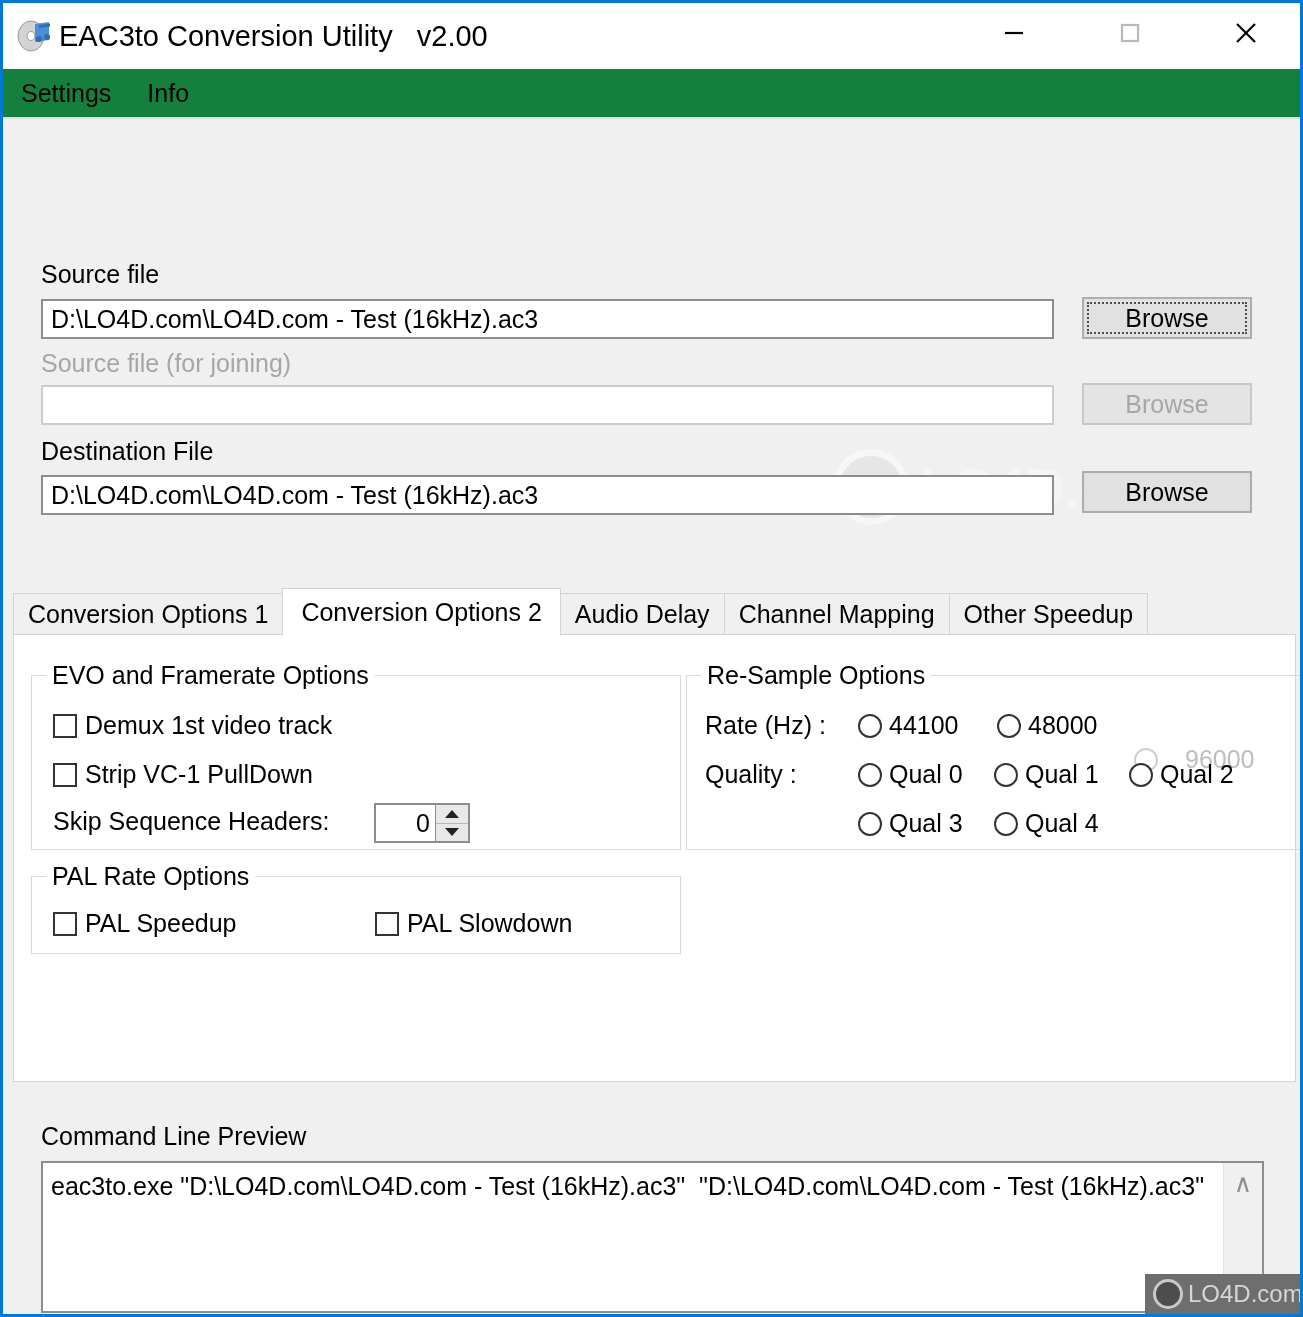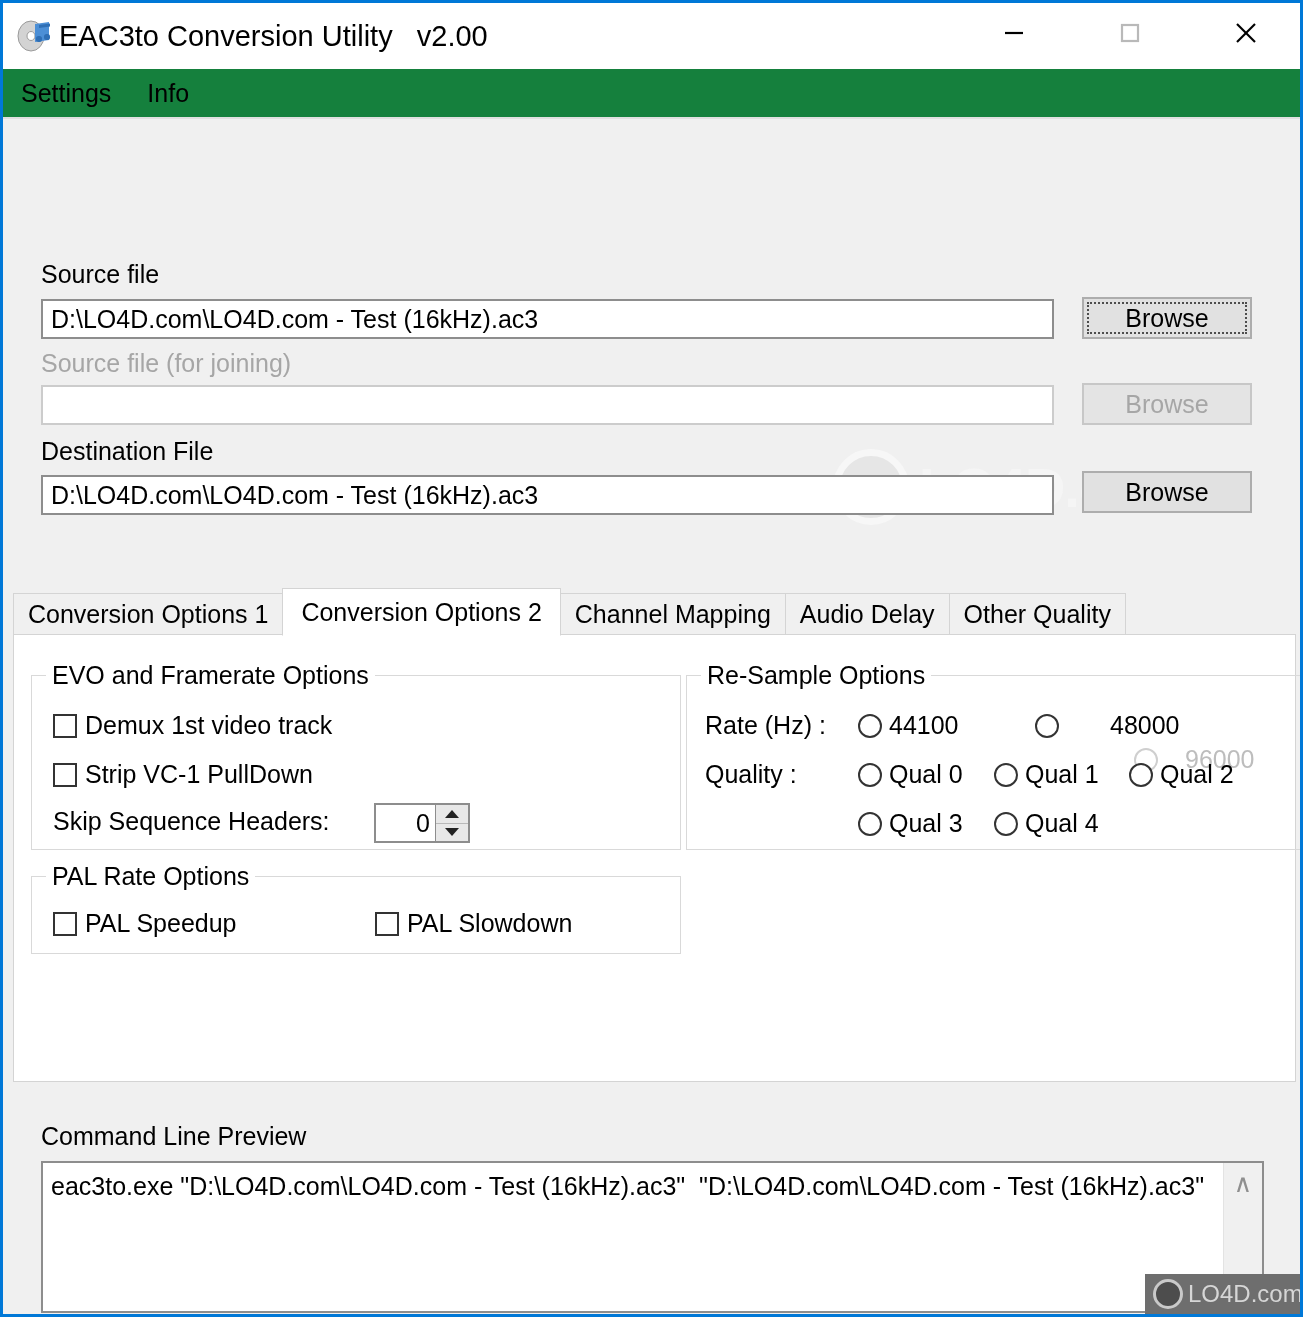--- a/index.html
+++ b/index.html
@@ -442,23 +442,23 @@
     <input class="text-input disabled" type="text" style="left: 38px; top: 266px; width: 1013px; height: 40px;" disabled="" value="">
     <button class="btn disabled" style="left:1079px; top:264px; width:170px; height:42px;" disabled="">Browse</button>
 
     <div class="field-label" style="left:38px; top:318px;">Destination File</div>
     <input class="text-input" type="text" style="left: 38px; top: 356px; width: 1013px; height: 40px;" value="D:\LO4D.com\LO4D.com - Test (16kHz).ac3">
     <button class="btn" style="left:1079px; top:352px; width:170px; height:42px;">Browse</button>
 
     <div id="tab-strip">
       <div class="tab">Conversion Options 1</div>
       <div class="tab active">Conversion Options 2</div>
+      <div class="tab">Audio Delay</div>
       <div class="tab">Channel Mapping</div>
-      <div class="tab">Audio Delay</div>
-      <div class="tab">Other Quality</div>
+      <div class="tab">Other Speedup</div>
     </div>
 
     <div id="tab-panel">
       
     </div>
 
     <div class="groupbox" style="left:28px; top:556px; width:650px; height:175px;">
       <div class="gb-title">EVO and Framerate Options</div>
     </div>
 
@@ -498,21 +498,21 @@
 
     <div class="groupbox" style="left:683px; top:556px; width:712px; height:175px;">
       <div class="gb-title">Re-Sample Options</div>
     </div>
 
     <div class="plain-label" style="left:702px; top:592px;">Rate (Hz) :</div>
     <div class="radio-row" style="left:855px; top:592px;">
       <span class="rd-circle"></span>
       <span class="rd-label">44100</span>
     </div>
-    <div class="radio-row" style="left:1032px; top:592px;gap:44px;">
+    <div class="radio-row" style="left:994px; top:592px;">
       <span class="rd-circle"></span>
       <span class="rd-label">48000</span>
     </div>
     <div class="radio-row disabled" style="left:1131px; top:626px;gap:20px;">
       <span class="rd-circle"></span>
       <span class="rd-label">96000</span>
     </div>
 
     <div class="plain-label" style="left:702px; top:641px;">Quality :</div>
     <div class="radio-row" style="left:855px; top:641px;">

